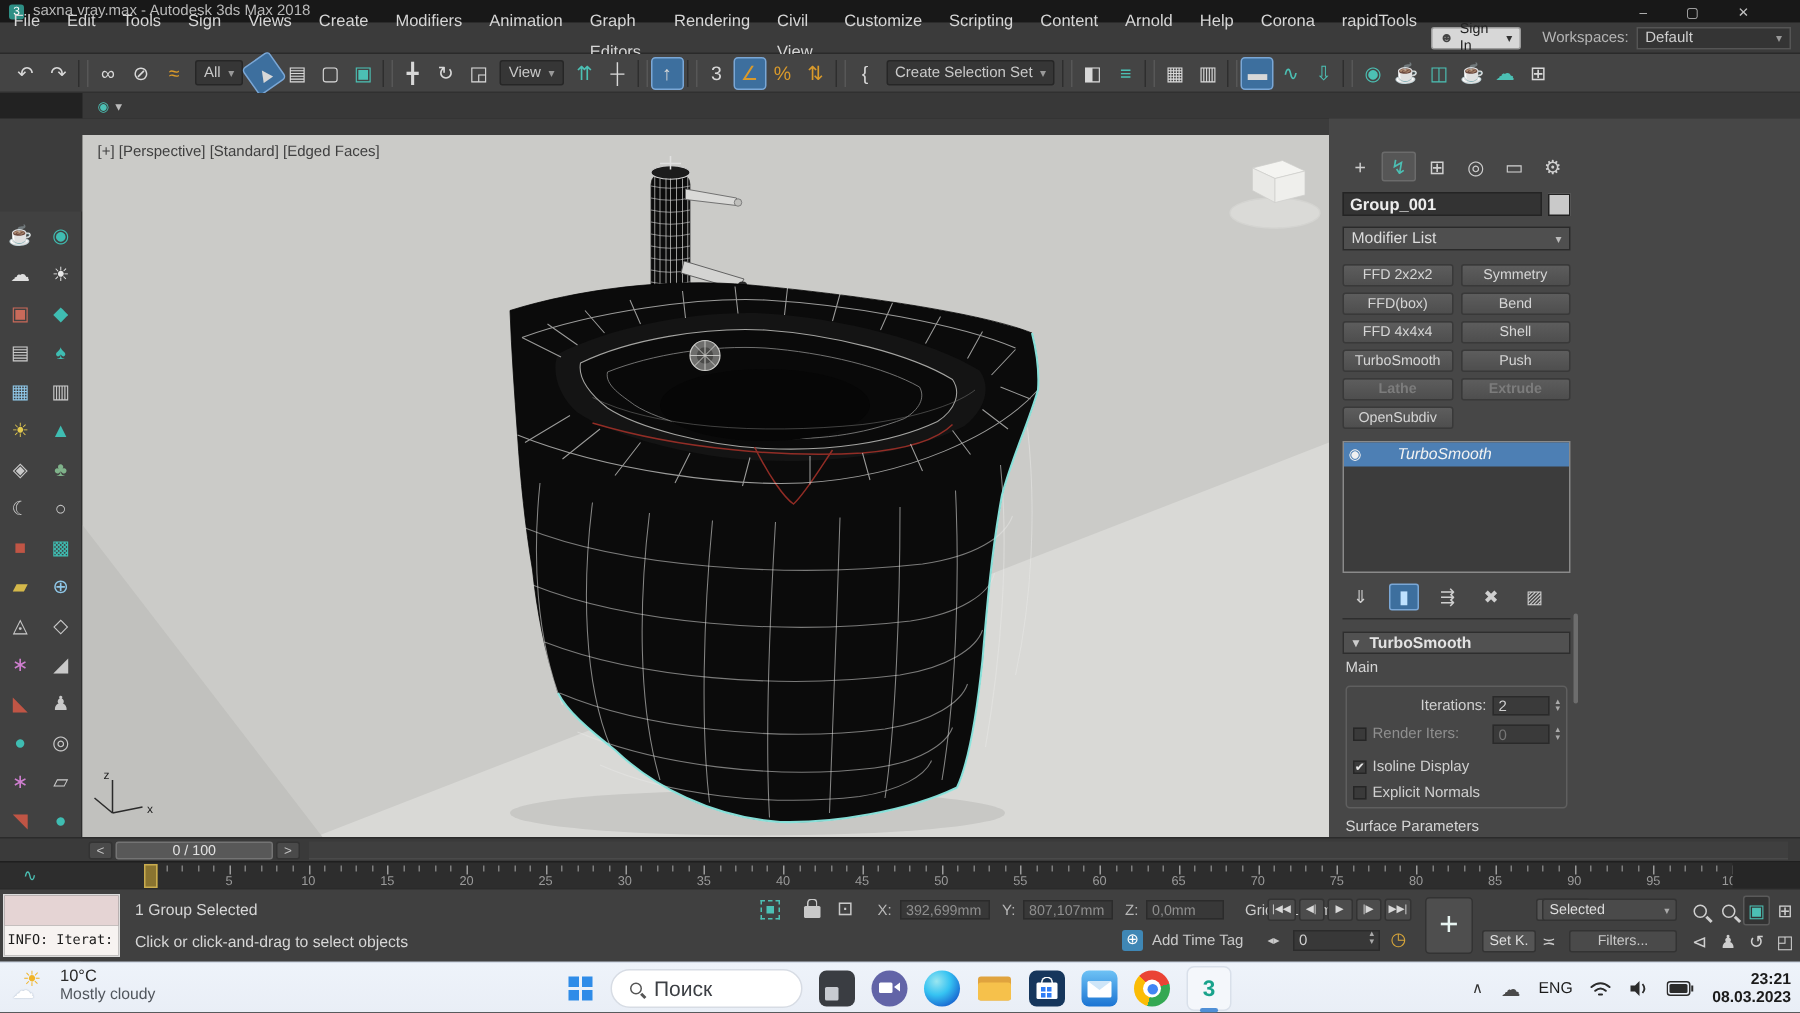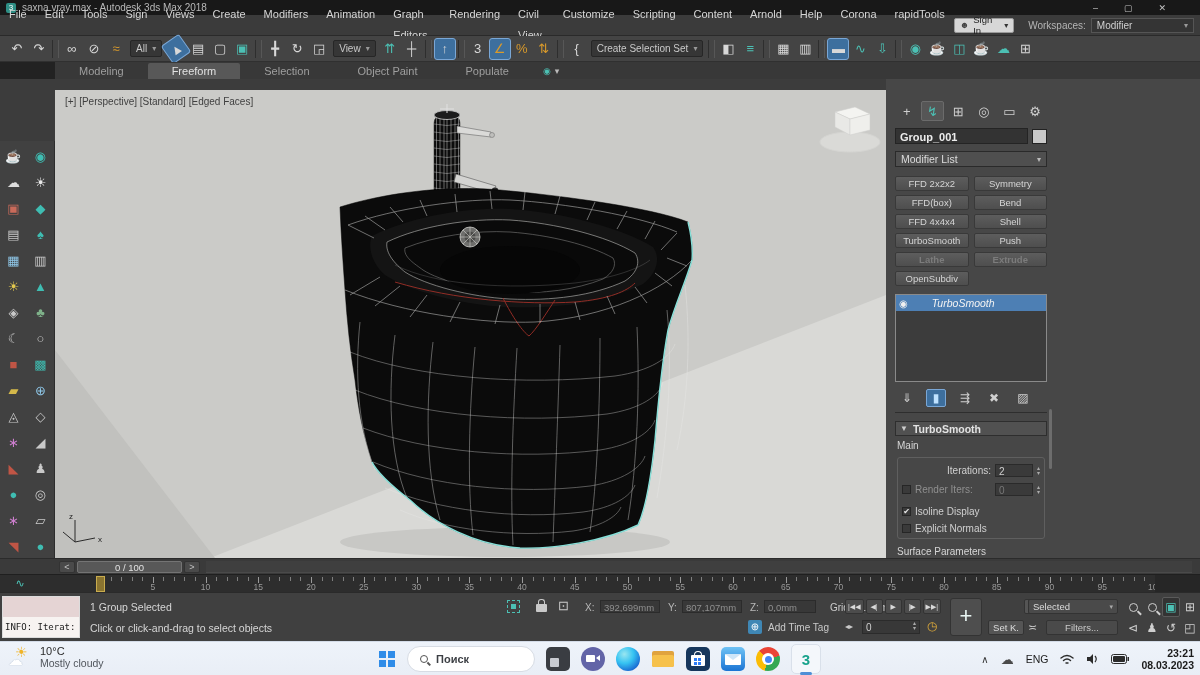--- a/index.html
+++ b/index.html
@@ -222,21 +222,21 @@
   .tb-start { width:17px; height:17px; position:relative; }
   .tb-start i { position:absolute; width:7px; height:7px; background:#2f8ce8; }
   .tb-start i:nth-child(2){ left:9px; } .tb-start i:nth-child(3){ top:9px; }
   .tb-start i:nth-child(4){ left:9px; top:9px; }
   .search-pill { height:26px; width:128px; background:#fff; border:1px solid #d7dce4;
     border-radius:14px; display:flex; align-items:center; gap:8px; padding:0 12px; }
   .s-mag { position:relative; width:8px; height:8px; border:1.5px solid #555;
     border-radius:50%; flex:0 0 auto; }
   .s-mag:after { content:""; position:absolute; left:6px; top:7px; width:4px;
     height:1.5px; background:#555; transform:rotate(45deg); }
-  .search-pill .s-lbl { color:#3c3f44; font-size:11px;font-weight:bold; }
+  .search-pill .s-lbl { color:#3c3f44; font-size:14px; }
   .ticon { width:24px; height:24px; border-radius:5px; position:relative; flex:0 0 auto; }
   .tb-darkapp { background:#3a3d42; }
   .tb-darkapp i { position:absolute; left:4px; bottom:4px; width:9px; height:9px;
     background:#c8cbd1; border-radius:1px; }
   .tb-teams { border-radius:50%; background:#6264a7; }
   .tb-teams i { position:absolute; left:5px; top:8px; width:9px; height:7px;
     background:#fff; border-radius:1px; }
   .tb-teams em { position:absolute; left:15px; top:8px; border-top:3.5px solid transparent;
     border-bottom:3.5px solid transparent; border-right:4px solid #fff; }
   .tb-edge { border-radius:50%;
@@ -313,21 +313,21 @@
         <span class="menu-item">Corona</span>
         <span class="menu-item">rapidTools</span>
       </span>
     <span class="signin" style="margin-left:auto;">
       <span class="pers">☻</span>
       <span class="lbl">Sign In</span>
       <span class="caret">▾</span>
     </span>
     <span class="wslabel">Workspaces:</span>
     <span class="wsdd">
-      <span>Modifier</span>
+      <span>Default</span>
       <span class="caret">▾</span>
     </span>
   </div>
 
   <div class="toolbar" id="main-toolbar">
       <span class="tb-icon">↶</span>
       <span class="tb-icon">↷</span>
       <span class="tb-sep"></span>
       <span class="tb-icon">∞</span>
       <span class="tb-icon">⊘</span>
@@ -376,27 +376,20 @@
       <span class="tb-sep"></span>
       <span class="tb-icon" style="color: rgb(76, 192, 180);">◉</span>
       <span class="tb-icon" style="color: rgb(217, 154, 43);">☕</span>
       <span class="tb-icon" style="color: rgb(76, 192, 180);">◫</span>
       <span class="tb-icon" style="color: rgb(76, 192, 180);">☕</span>
       <span class="tb-icon" style="color: rgb(76, 192, 180);">☁</span>
       <span class="tb-icon">⊞</span>
     </div>
 
   <div class="ribbon">
-    <span id="ribbon-tabs" style="display:flex;">
-        <span class="rtab">Modeling</span>
-        <span class="rtab active">Freeform</span>
-        <span class="rtab">Selection</span>
-        <span class="rtab">Object Paint</span>
-        <span class="rtab">Populate</span>
-      </span>
     <span class="ribbon-opts" id="ribbon-opts">
         <span style="color: rgb(76, 192, 180);">◉</span>
         <span style="color: rgb(187, 187, 187);">▾</span>
       </span>
   </div>
 
   <div class="main">
 
     <div class="leftbar" id="left-toolbar">
         <span class="lb-icon" style="color: rgb(224, 224, 224);">☕</span>

